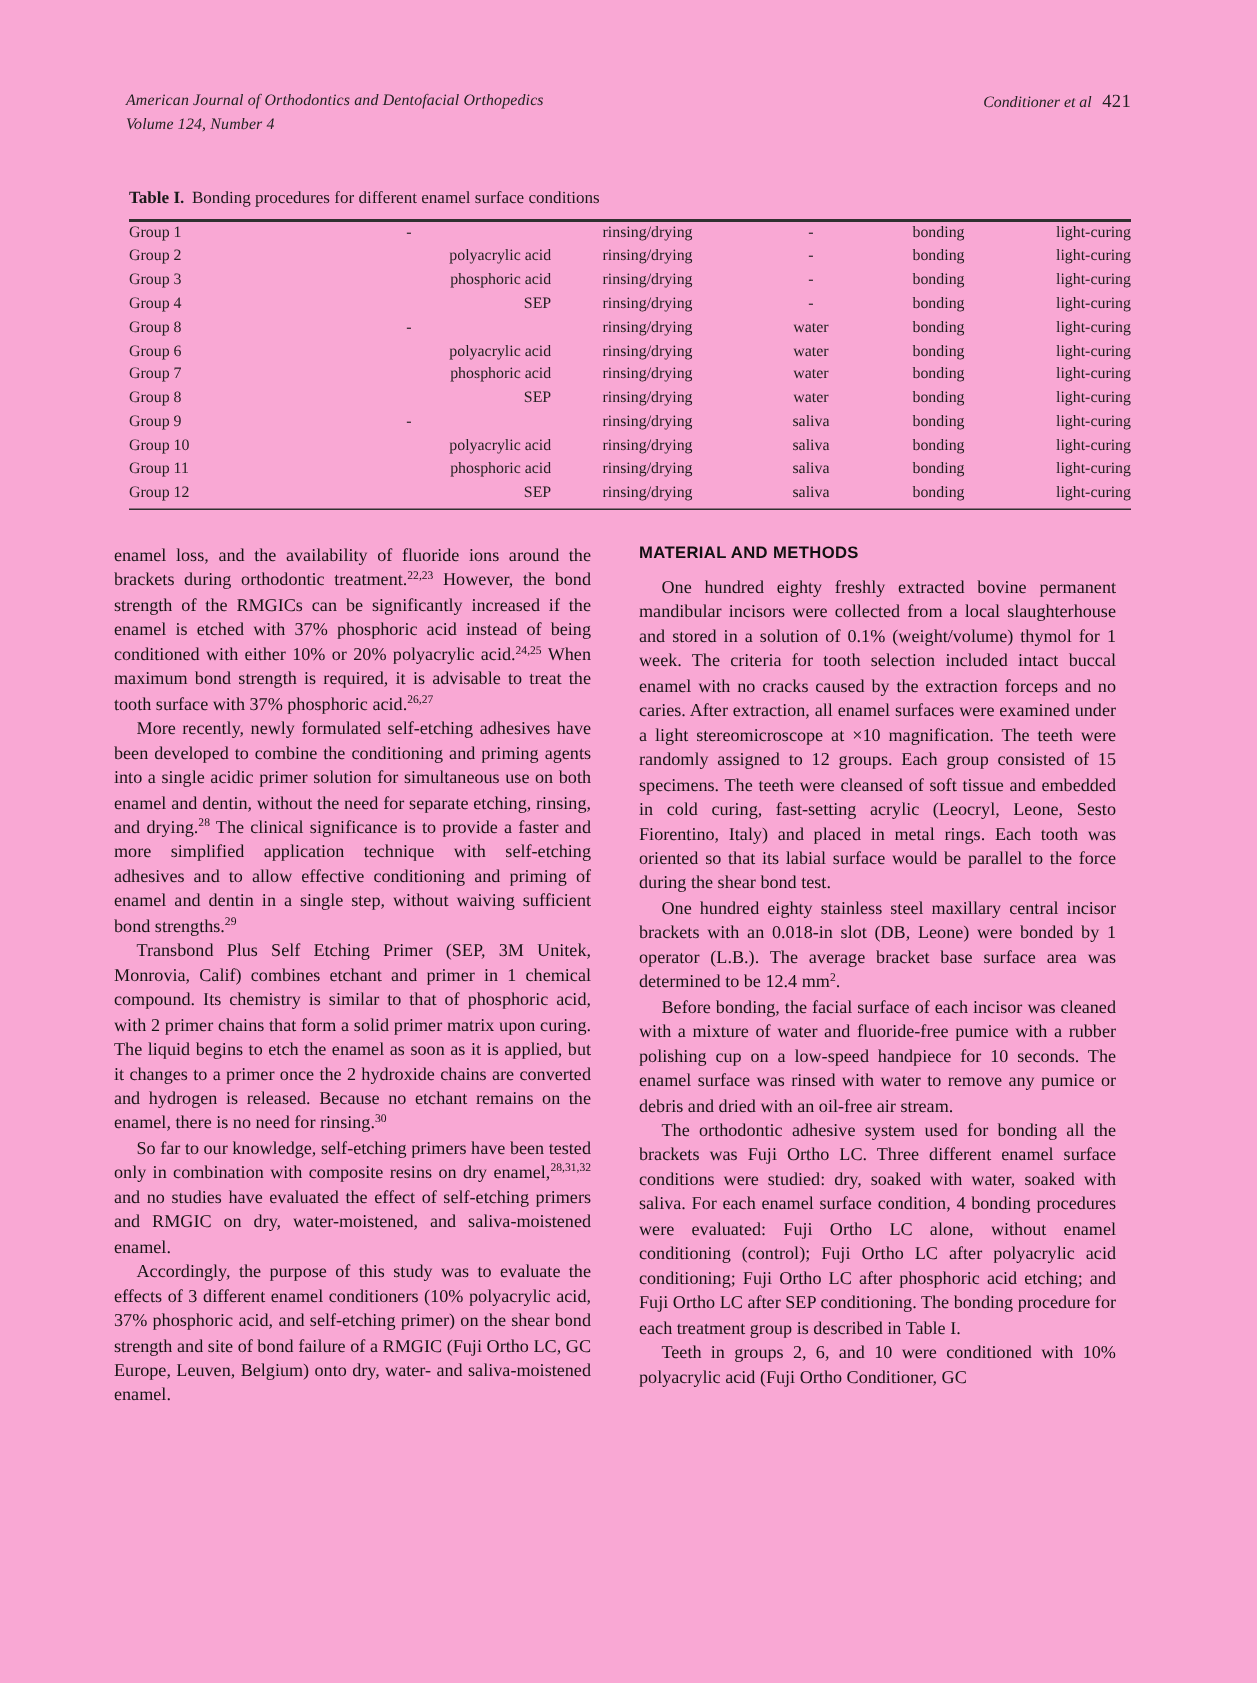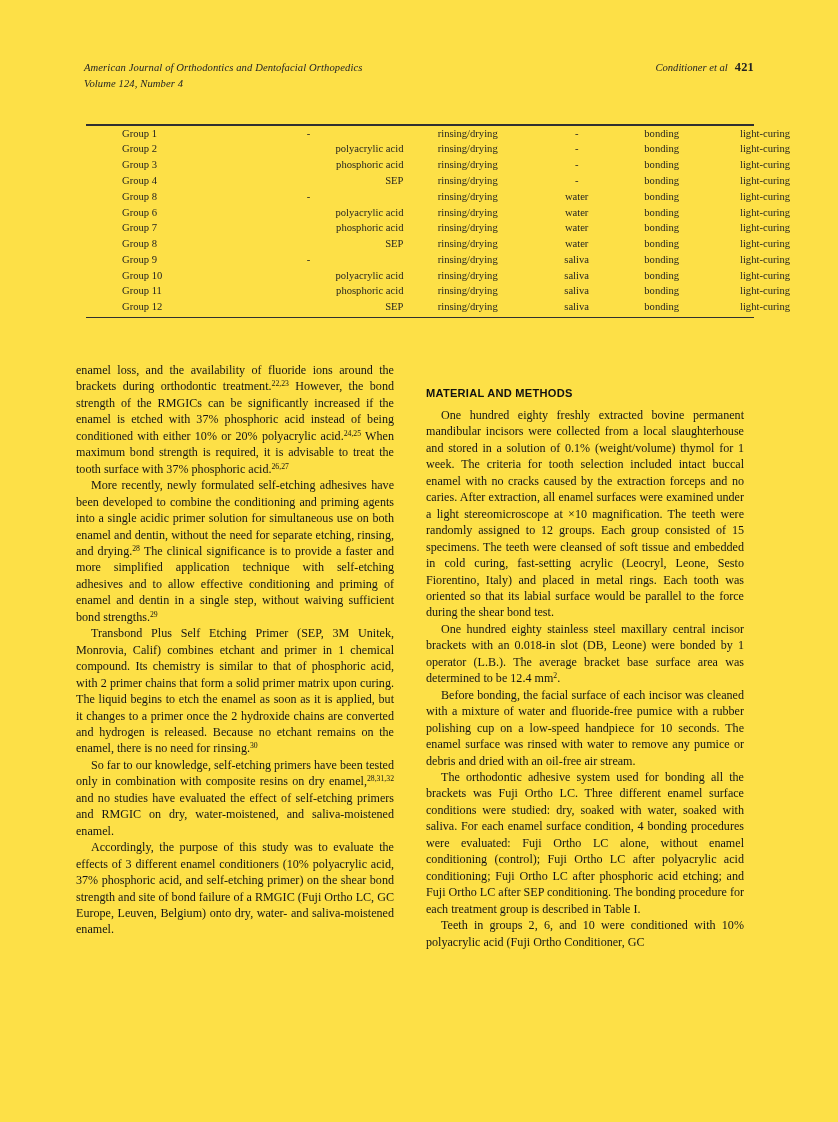--- a/index.html
+++ b/index.html
@@ -14,21 +14,21 @@
     font-family: "Liberation Serif", "DejaVu Serif", serif;
     color: #1a1a1a;
     overflow: hidden;
   }
 
   .page {
     position: absolute;
     left: 0; top: 0;
     width: 838px;
     height: 1122px;
-    background: #fde047;
+    background: #f9a8d4;
   }
 
   
   .running-head {
     position: absolute;
     left: 84px;
     top: 60px;
     width: 670px;
     height: 34px;
   }
@@ -50,21 +50,21 @@
     top: 0;
     white-space: nowrap;
     font-size: 10.6px;
     line-height: 15.5px;
     color: #232323;
   }
   .rh-right .authors {
     font-style: italic;
   }
   .rh-right .pageno {
-    font-weight: bold;
+    font-weight: normal;
     font-style: normal;
     font-size: 12.4px;
     margin-left: 7px;
     letter-spacing: 0.2px;
   }
 
   
   .table-block {
     position: absolute;
     left: 86px;
@@ -91,21 +91,20 @@
   .rule-bottom {
     border-top: 1.6px solid #303030;
     margin-top: 2px;
   }
   table.tbl {
     width: 100%;
     border-collapse: collapse;
     font-size: 10.6px;
     line-height: 14.6px;
     color: #1f1f1f;
-    margin-left: 36px;
   }
   table.tbl tr { height: 14.6px; }
   table.tbl td {
     padding: 0.6px 0;
     vertical-align: baseline;
     white-space: nowrap;
   }
   td.c-group  { width: 108px; text-align: left; padding-left: 1px; }
   td.c-cond   { width: 165px; text-align: center; }
   td.c-rinse  { width: 150px; text-align: center; }
@@ -124,21 +123,21 @@
     top: 362px;
     width: 668px;
     height: 700px;
   }
   .col {
     position: absolute;
     top: 0;
     width: 318px;
   }
   .col-left  { left: 0; }
-  .col-right { left: 350px; margin-top: 24px; }
+  .col-right { left: 350px; }
 
   .sec-head {
     font-family: "Liberation Sans", "DejaVu Sans", sans-serif;
     font-weight: bold;
     font-size: 11.1px;
     line-height: 14px;
     letter-spacing: 0.25px;
     color: #111111;
     margin: 0 0 7px 0;
   }
@@ -171,20 +170,23 @@
     <div class="rh-left">
       <span>American Journal of Orthodontics and Dentofacial Orthopedics</span>
       <span class="rh-line2">Volume 124, Number 4</span>
     </div>
     <div class="rh-right">
       <span class="authors">Conditioner et al</span><span class="pageno">421</span>
     </div>
   </div>
 
   <div class="table-block">
+    <div class="table-caption">
+      <span class="tnum">Table I.</span><span class="ttext">Bonding procedures for different enamel surface conditions</span>
+    </div>
     <div class="rule-top"></div>
     <table class="tbl">
       <tbody>
           <tr>
             <td class="c-group">Group 1</td>
             <td class="c-cond">-</td>
             <td class="c-rinse">rinsing/drying</td>
             <td class="c-moist">-</td>
             <td class="c-bond">bonding</td>
             <td class="c-cure">light-curing</td>

